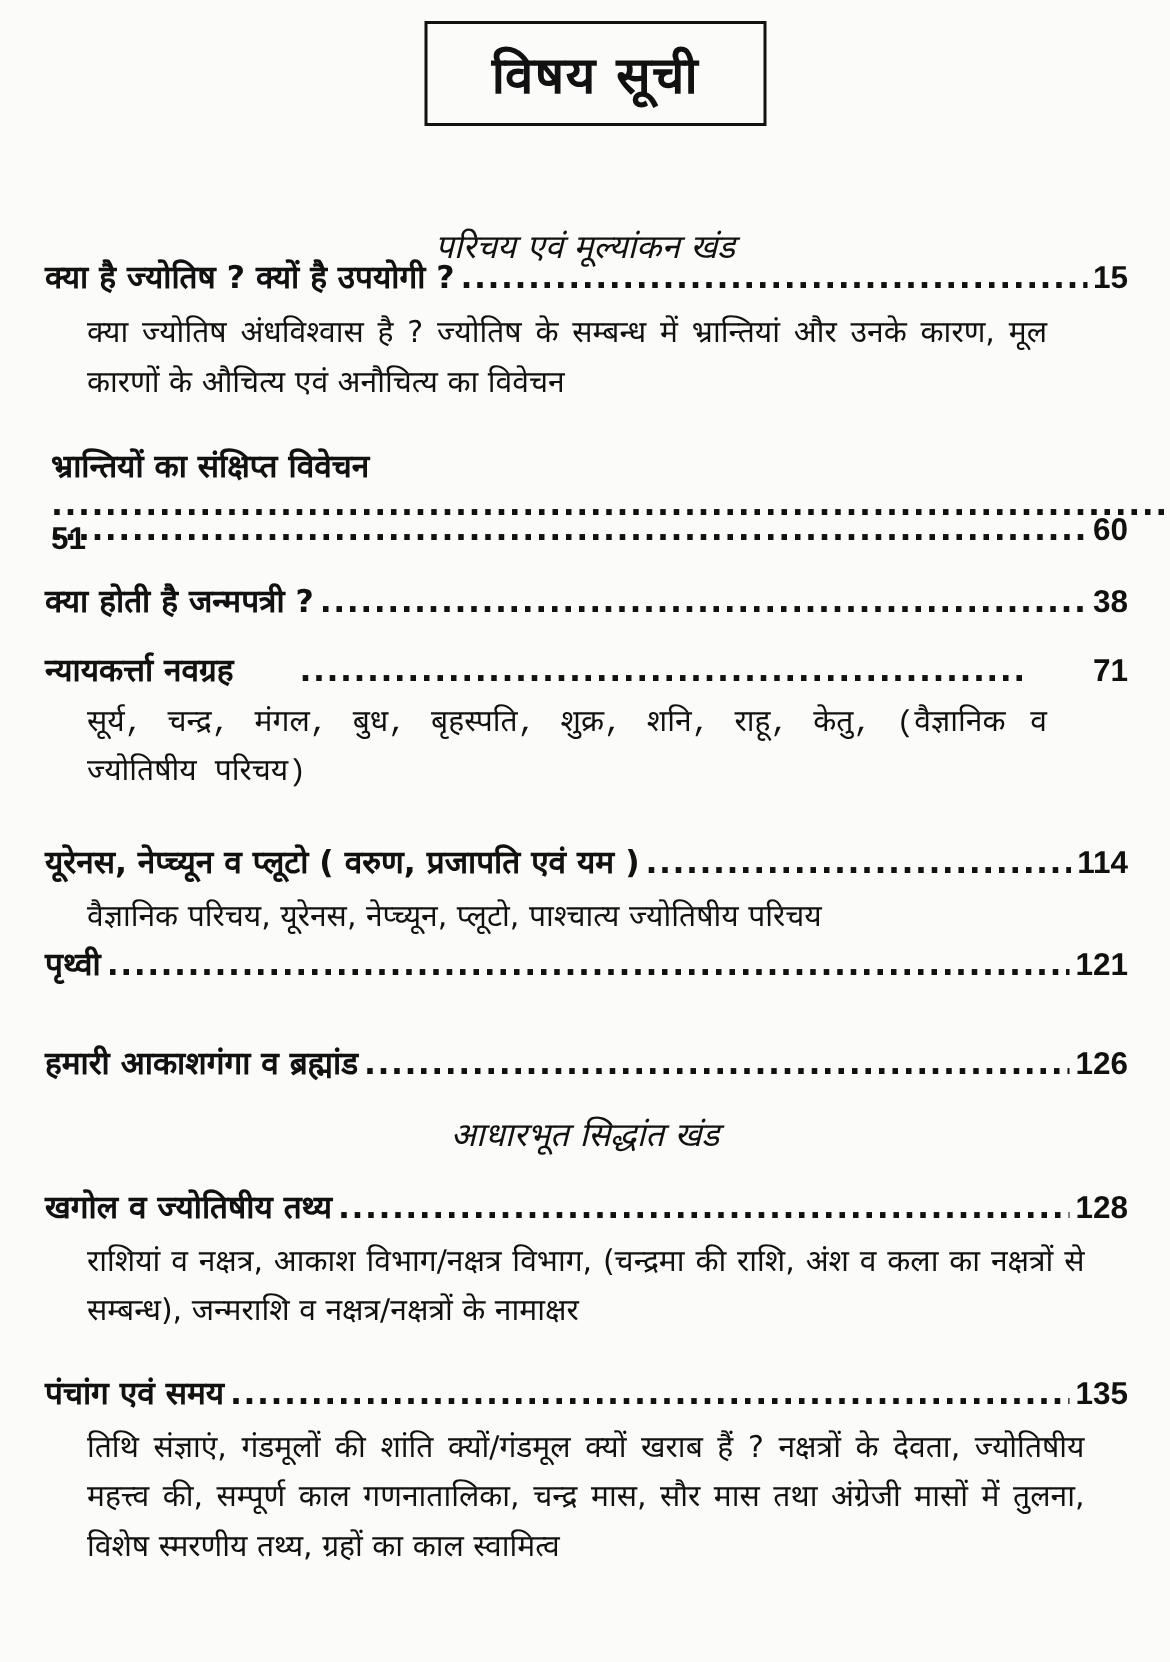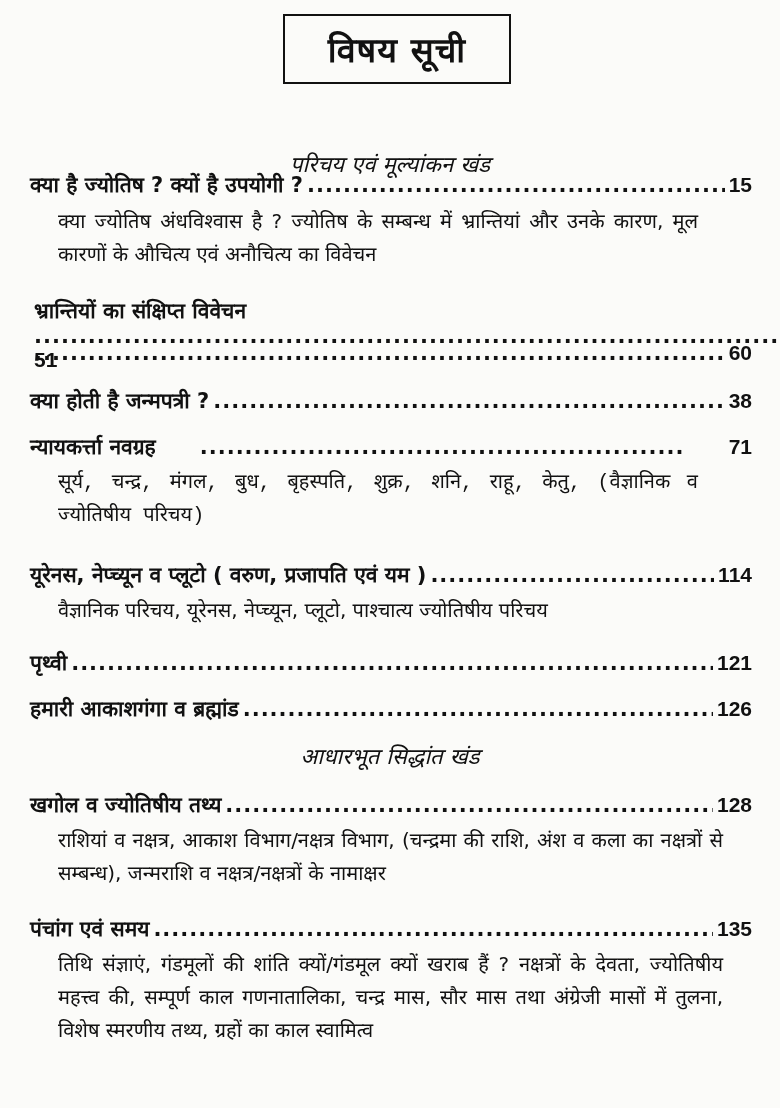--- a/index.html
+++ b/index.html
@@ -82,21 +82,21 @@
 </div>
 <div class="desc" style="top:466px;font-family:Liberation Mono, monospace;">सूर्य, चन्द्र, मंगल, बुध, बृहस्पति, शुक्र, शनि, राहू, केतु, (वैज्ञानिक व ज्योतिषीय परिचय)</div>
 
 <div class="entry" style="top:560px;">
   <span class="t">यूरेनस, नेप्च्यून व प्लूटो ( वरुण, प्रजापति एवं यम )</span>
   <span class="dots"></span>
   <span class="p">114</span>
 </div>
 <div class="desc" style="top:594px; width:660px;">वैज्ञानिक परिचय, यूरेनस, नेप्च्यून, प्लूटो, पाश्चात्य ज्योतिषीय परिचय</div>
 
-<div class="entry" style="top:648px;">
+<div class="entry" style="top:628px;">
   <span class="t">पृथ्वी</span>
   <span class="dots"></span>
   <span class="p">121</span>
 </div>
 
 <div class="entry" style="top:694px;">
   <span class="t">हमारी आकाशगंगा व ब्रह्मांड</span>
   <span class="dots"></span>
   <span class="p">126</span>
 </div>

